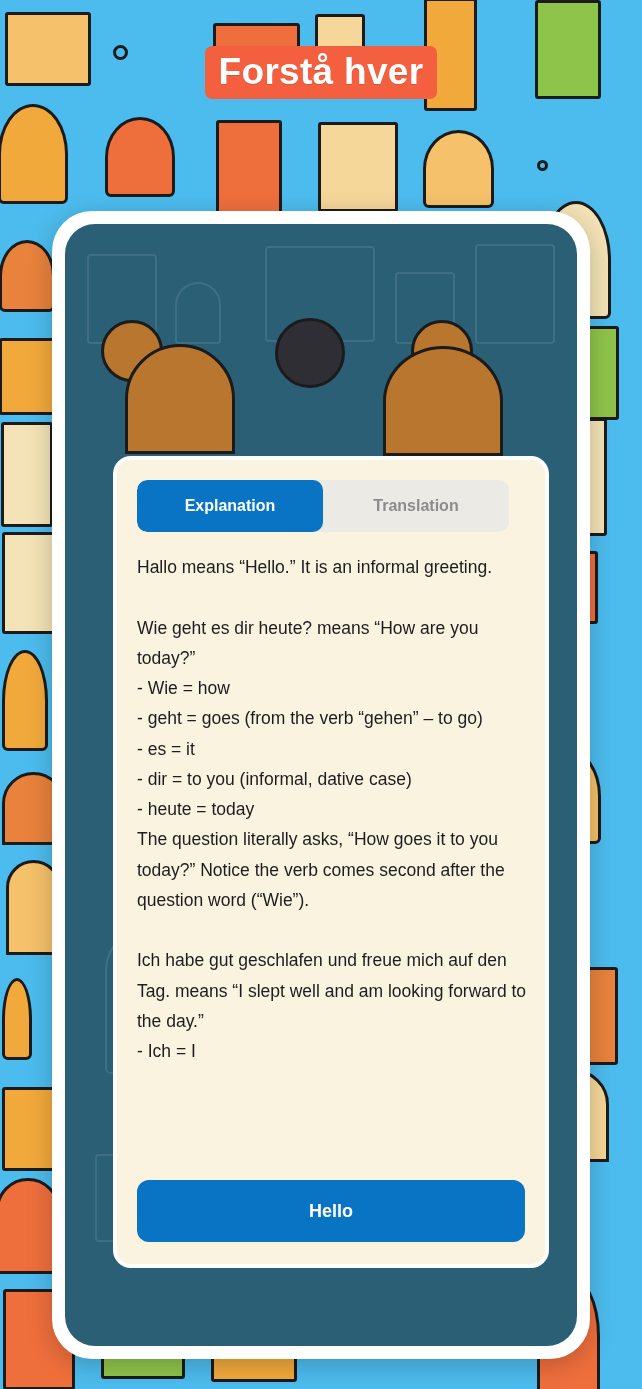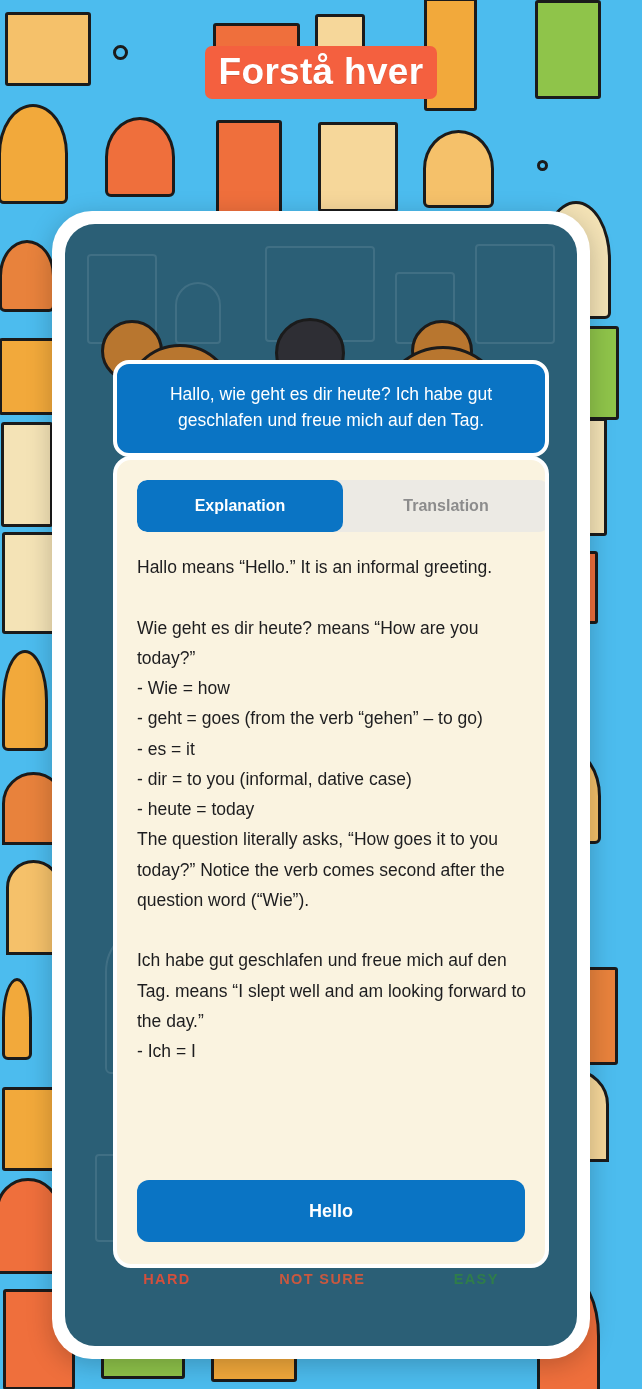--- a/index.html
+++ b/index.html
@@ -139,21 +139,21 @@
     background: #faf3e0;
     border: 4px solid #ffffff;
     border-radius: 18px;
     z-index: 3;
     overflow: hidden;
   }
   #tabs {
     position: absolute;
     left: 20px;
     top: 20px;
-    width: 412px;
+    width: 372px;
     height: 52px;
     background: #eceae4;
     border-radius: 10px;
     display: flex;
     overflow: hidden;
   }
   .tab {
     flex: 1;
     display: flex;
     align-items: center;
@@ -322,29 +322,21 @@
     <div class="app-bg-shape" style="left:350px; top:920px; width:130px; height:100px;"></div>
     <div class="app-bg-shape" style="left:40px;  top:700px; width:96px;  height:150px; border-radius:48px 48px 6px 6px;"></div>
     <div class="app-bg-shape" style="left:380px; top:690px; width:96px;  height:160px; border-radius:48px 48px 6px 6px;"></div>
 
     <div class="char" style="left:36px;  top:96px;  width:62px; height:62px;"></div>
     <div class="char" style="left:60px;  top:120px; width:110px; height:110px; border-radius:50% 50% 0 0;"></div>
     <div class="char dark" style="left:210px; top:94px;  width:70px; height:70px;"></div>
     <div class="char" style="left:346px; top:96px;  width:62px; height:62px;"></div>
     <div class="char" style="left:318px; top:122px; width:120px; height:110px; border-radius:50% 50% 0 0;"></div>
 
-    <div id="rating-row">
-      <div class="rating-label rating-hard">HARD</div>
-      <div class="rating-label rating-notsure">NOT SURE</div>
-      <div class="rating-label rating-easy">EASY</div>
-    </div>
-
-    <div id="prompt-card">
-      <span>Hallo, wie geht es dir heute? Ich habe gut geschlafen und freue mich auf den Tag.</span>
-    </div>
+
 
     <div id="sheet">
 
       <div id="tabs">
         <div class="tab active">Explanation</div>
         <div class="tab">Translation</div>
       </div>
 
       <div id="explanation-body">Hallo means “Hello.” It is an informal greeting.
 

